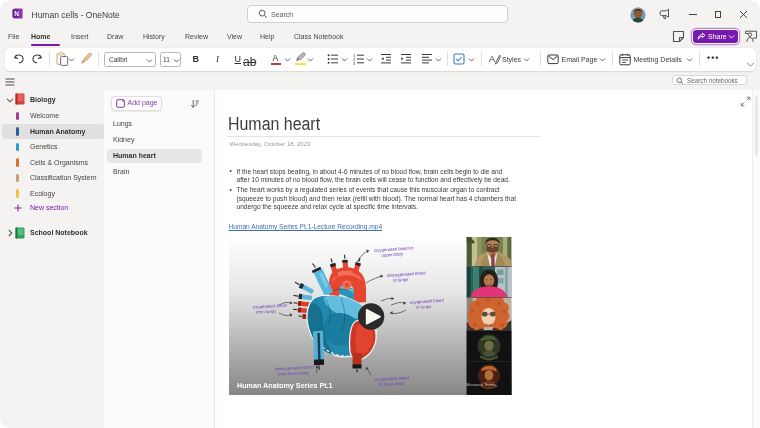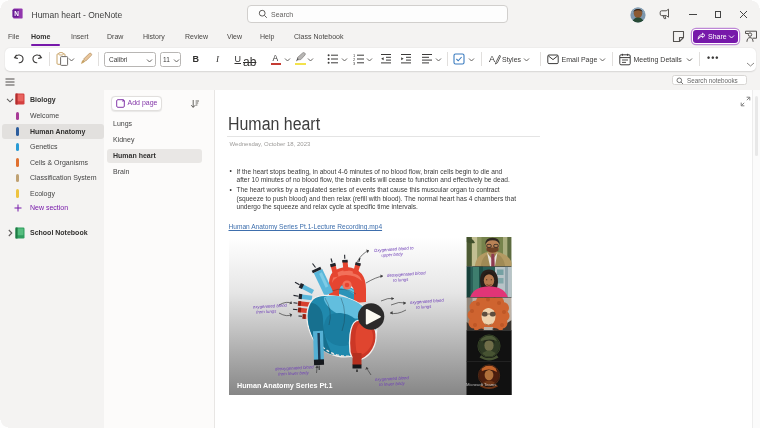--- a/index.html
+++ b/index.html
@@ -11,21 +11,21 @@
 </style>
 </head>
 <body>
 
 <div class="abs" style="left:0;top:0;width:760px;height:28px;background:#f4f3f2"></div>
 <svg class="abs" style="left:12px;top:7.5px" width="11" height="11" viewBox="0 0 11 11">
   <rect x="1.2" y="0.4" width="9.4" height="10.2" rx="1.2" fill="#9135ad"></rect>
   <rect x="0.4" y="1.6" width="6.2" height="7.8" rx="0.7" fill="#6a1a96"></rect>
   <text x="2.2" y="8.2" font-size="6.5" font-weight="bold" fill="#fff" font-family="Liberation Sans">N</text>
 </svg>
-<div class="abs" style="left:31.5px;top:9.5px;font-size:8.5px;color:#404040">Human heart - OneNote</div>
+<div class="abs" style="left:31.5px;top:9.5px;font-size:8.5px;color:#404040">Human cells - OneNote</div>
 <div class="abs" style="left:247px;top:5px;width:261px;height:18px;background:#fdfdfd;border:1px solid #d1cfcd;border-radius:4px"></div>
 <svg class="abs" style="left:258px;top:9px" width="10" height="10" viewBox="0 0 10 10">
     <circle cx="4.2" cy="4.2" r="2.9" fill="none" stroke="#605e5c" stroke-width="1"></circle>
     <line x1="6.4" y1="6.4" x2="8.8" y2="8.8" stroke="#605e5c" stroke-width="1"></line>
   </svg>
 <div class="abs" style="left:271px;top:10.5px;font-size:7px;color:#605e5c">Search</div>
 
 <svg class="abs" style="left:630px;top:7px" width="16" height="16" viewBox="0 0 16 16">
   <defs>
       <clipPath id="avc">

